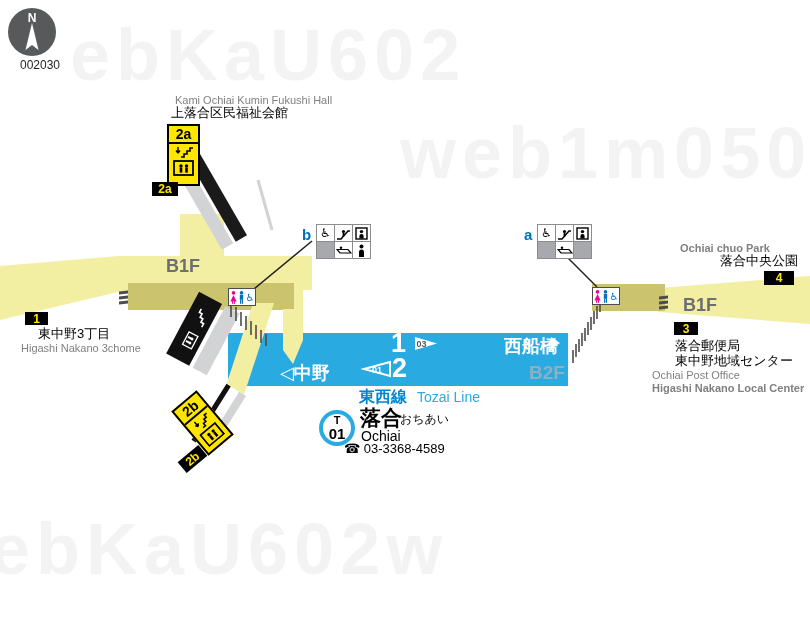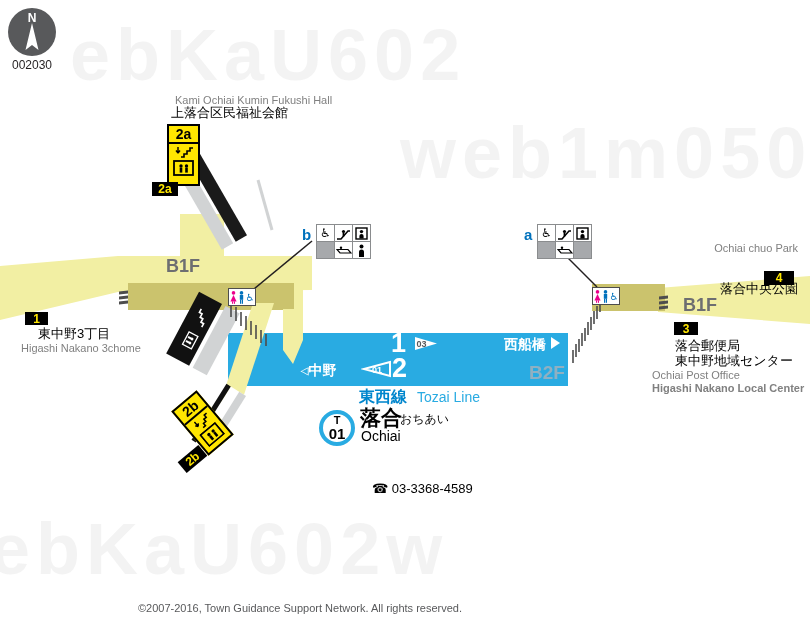--- a/index.html
+++ b/index.html
@@ -33,37 +33,37 @@
   .restroom .wc-char{font-size:10px;line-height:11px;color:#0071BC;}
   
   .gate{position:absolute;display:flex;flex-direction:column;gap:2px;}
   .gate i{display:block;width:9px;height:3px;background:#4D4D4D;transform:skewY(-6deg);}
   
   .floor{position:absolute;font-weight:bold;color:#6D6E71;font-size:18px;line-height:1;}
   .floor.b2{color:#8FB0C2;font-size:19px;}
   
   .ptx{position:absolute;color:#fff;line-height:1;}
   .track-num{font-size:27px;font-weight:bold;}
-  .dir{font-size:14px;font-weight:bold;white-space:nowrap;}
+  .dir{font-size:18px;font-weight:bold;white-space:nowrap;}
   .tri-right{position:absolute;width:9px;height:12px;background:#fff;
              clip-path:polygon(0 0,100% 50%,0 100%);}
   
   .ja{position:absolute;font-size:13px;color:#000;line-height:1.15;white-space:nowrap;}
   .en{position:absolute;font-size:11px;color:#808080;line-height:1.15;white-space:nowrap;}
   .ja.big{font-size:21px;font-weight:bold;}
   
   .sta-circle{position:absolute;width:36px;height:36px;border:4px solid #29ABE2;border-radius:50%;
               background:#fff;display:flex;flex-direction:column;align-items:center;
               justify-content:center;line-height:1;}
   .sta-circle .t{font-size:11px;font-weight:bold;}
   .sta-circle .n{font-size:15px;font-weight:bold;}
   .line-ja{position:absolute;font-size:16px;font-weight:bold;color:#0086CD;white-space:nowrap;}
   .line-en{position:absolute;font-size:14px;color:#29ABE2;white-space:nowrap;}
   .copyright{position:absolute;font-size:11px;color:#58595B;white-space:nowrap;}
-  .compass-code{position:absolute;font-size:12px;color:#231F20;text-align:center;width:56px;}
+  .compass-code{position:absolute;font-size:12px;color:#231F20;text-align:right;width:56px;}
 </style>
 </head>
 <body>
 
 <div id="stage">
 
   <div class="wm abs" style="left:70px;top:14px;">ebKaU602</div>
   <div class="wm abs" style="left:400px;top:112px;">web1m0502</div>
   <div class="wm abs" style="left:-10px;top:508px;">ebKaU602w</div>
 
@@ -214,40 +214,40 @@
   <div class="ja abs" style="left:21px;top:327px;margin-left:17px;">東中野3丁目</div>
   <div class="en abs" style="left:21px;top:342px;">Higashi Nakano 3chome</div>
 
   <div class="ptx track-num" style="left:391px;top:330px;">1</div>
   <svg class="abs" style="left:414px;top:336px;" width="24" height="15" viewBox="0 0 24 15">
     <polygon points="1,1 23,7.5 1,14" fill="#fff"></polygon>
     <text x="2.5" y="11" font-size="9" font-weight="bold" fill="#58595B">03</text>
   </svg>
   <div class="ptx dir" style="left:504px;top:337px;">西船橋</div>
   <div class="tri-right" style="left:551px;top:337px;"></div>
-  <div class="ptx dir" style="left:300px;top:364px;font-family:Liberation Mono, monospace;">
+  <div class="ptx dir" style="left:280px;top:364px;">
     <span>◁</span><span>中野</span>
   </div>
   <svg class="abs" style="left:361px;top:360px;" width="31" height="18" viewBox="0 0 31 18">
     <polygon points="29,2 3,9 29,16" fill="none" stroke="#fff" stroke-width="2"></polygon>
     <text x="11" y="12.5" font-size="9" font-weight="bold" fill="#fff">01</text>
   </svg>
   <div class="ptx track-num" style="left:392px;top:355px;">2</div>
   <div class="floor b2" style="left:529px;top:363px;">B2F</div>
 
   <div class="line-ja" style="left:359px;top:387px;">東西線</div>
   <div class="line-en" style="left:417px;top:389px;">Tozai Line</div>
   <div class="sta-circle" style="left:319px;top:410px;">
     <span class="t">T</span>
     <span class="n">01</span>
   </div>
   <div class="ja big abs" style="left:360px;top:406px;">落合</div>
   <div class="ja abs" style="left:400px;top:413px;font-size:12px;">おちあい</div>
   <div class="ja abs" style="left:361px;top:428px;font-size:14px;">Ochiai</div>
-  <div class="ja abs" style="left:372px;top:442px;margin-top:40px;">☎ 03-3368-4589</div>
+  <div class="ja abs" style="left:344px;top:442px;">☎ 03-3368-4589</div>
 
   <div class="exit-badge-v" style="left:186px;top:394px;height:58px;transform:rotate(-40deg);">
     <div class="ebv-num">2b</div>
     <span class="ebv-ico">
       <svg width="22" height="14" viewBox="0 0 22 14">
         <path d="M5 2 v6 M5 8 l-2 -2.5 M5 8 l2 -2.5" stroke="#000" stroke-width="1.4" fill="none"></path>
         <path d="M8 12 h3 v-3 h3 v-3 h3 v-3 h3" stroke="#000" stroke-width="1.6" fill="none"></path>
       </svg>
     </span>
     <span class="ebv-ico">
@@ -308,28 +308,27 @@
       </svg>
     <span class="wc-char">♿</span>
   </div>
   <div class="gate" style="left:659px;top:296px;">
       <i></i>
       <i></i>
       <i></i>
     </div>
   <div class="floor" style="left:683px;top:296px;">B1F</div>
 
-  <div class="en abs" style="left:680px;top:242px;width:118px;text-align:right;">Ochiai chuo Park</div>
-  <div class="ja abs" style="left:680px;top:254px;width:118px;text-align:right;margin-top:28px;">落合中央公園</div>
+  <div class="en abs" style="left:680px;top:242px;width:118px;text-align:left;font-weight:bold;">Ochiai chuo Park</div>
+  <div class="ja abs" style="left:680px;top:254px;width:118px;text-align:right;">落合中央公園</div>
   <div class="badge-num" style="left:764px;top:271px;width:30px;height:14px;">
     <span>4</span>
   </div>
 
   <div class="badge-num" style="left:674px;top:322px;width:24px;height:13px;">
     <span>3</span>
   </div>
   <div class="ja abs" style="left:675px;top:339px;">落合郵便局</div>
   <div class="ja abs" style="left:675px;top:354px;">東中野地域センター</div>
   <div class="en abs" style="left:652px;top:369px;">Ochiai Post Office</div>
   <div class="en abs" style="left:652px;top:382px;font-weight:bold;">Higashi Nakano Local Center</div>
 
-  <div class="copyright" style="left:138px;top:602px;">©2007-2016, Town Guidance Support Network. All rights reserved.</div>
 </div>
 
 </body></html>

